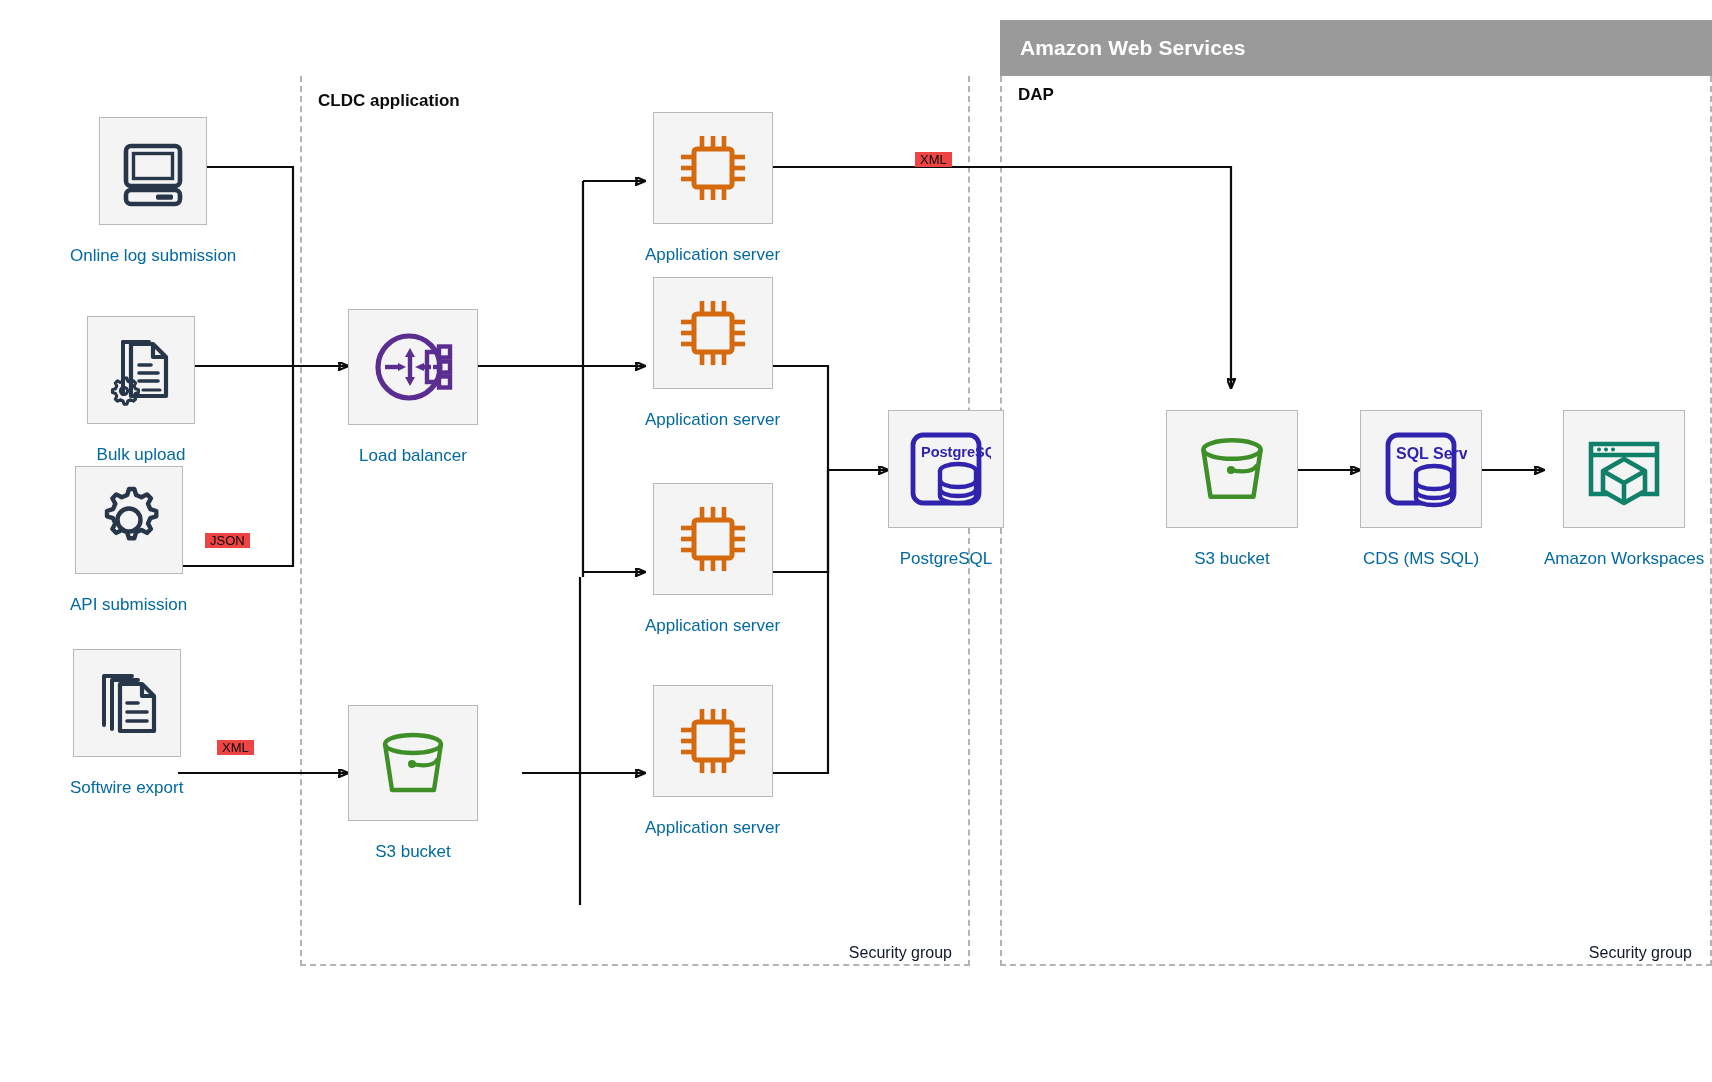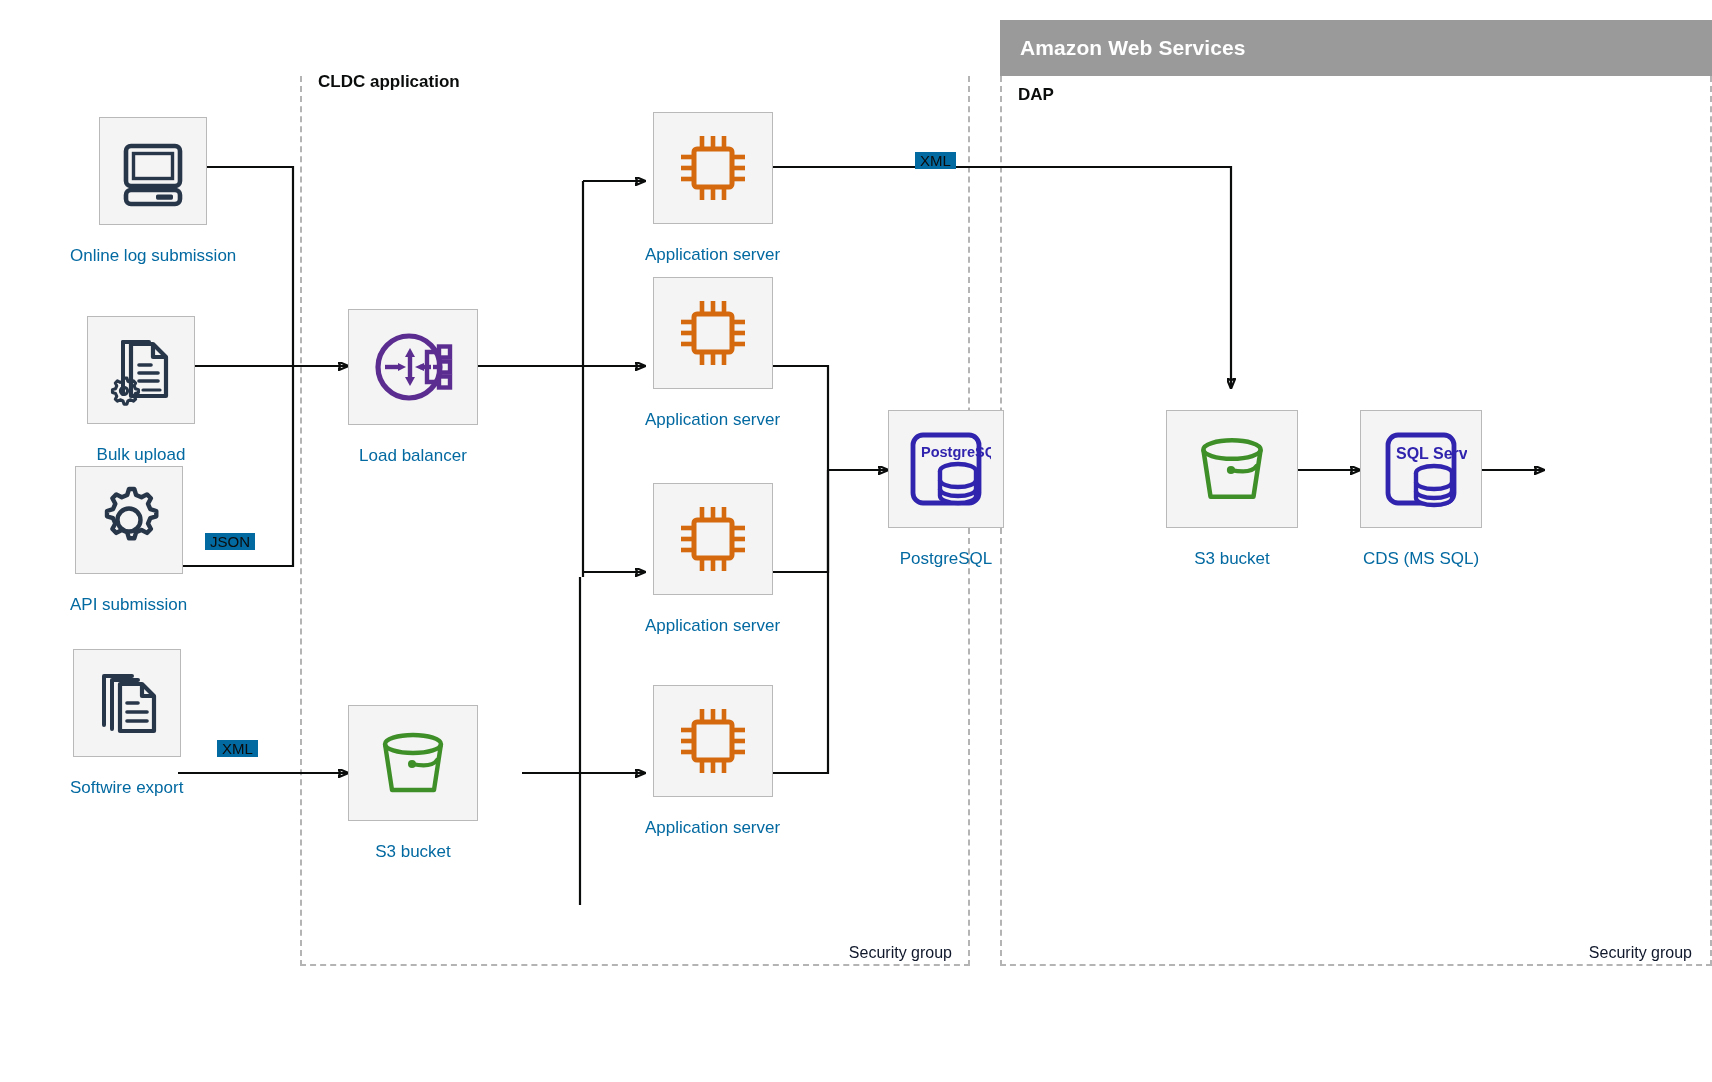--- a/index.html
+++ b/index.html
@@ -67,23 +67,23 @@
     font-size: 17px;
     color: #0369a1;
     white-space: nowrap;
     text-align: center;
     line-height: 1.15;
   }
 
   
   .edge-label {
     position: absolute;
-    font-size: 15px;
+    font-size: 13px;
     color: #0b0c0c;
-    background: #0369a1;
+    background: #ef4444;
     padding: 0 5px;
     white-space: nowrap;
     text-align: center;
   }
 
   
   #wires {
     position: absolute;
     left: 0; top: 0;
     width: 1712px;
@@ -95,21 +95,21 @@
     stroke-width: 2.2;
     fill: none;
   }
 </style>
 </head>
 <body>
 
 <div id="canvas">
 
   <div class="group-body" style="left:300px; top:76px; width:670px; height:890px;"></div>
-  <div class="group-sublabel" style="left:318px; top:72px;">CLDC application</div>
+  <div class="group-sublabel" style="left:318px; top:91px;">CLDC application</div>
   <div class="security-label" style="left:700px; top:944px; width:252px;">Security group</div>
 
   <div class="group-header" style="left:1000px; top:20px; width:832px; height:56px;">Amazon Web Services</div>
   <div class="group-body" style="left:1000px; top:76px; width:712px; height:890px;"></div>
   <div class="group-sublabel" style="left:1018px; top:85px;">DAP</div>
   <div class="security-label" style="left:1400px; top:944px; width:292px;">Security group</div>
 
   <svg id="wires">
     <defs>
       <marker id="arrow" markerWidth="11" markerHeight="9" refX="10.2" refY="4.5" orient="auto" markerUnits="userSpaceOnUse">
@@ -376,14 +376,31 @@
           <ellipse cx="58" cy="50" rx="18" ry="7" fill="#f4f4f4" stroke="#3023ae" stroke-width="4.4"></ellipse>
           <path d="M40 50 L40 75 A18 7 0 0 0 76 75 L76 50" fill="#f4f4f4" stroke="#3023ae" stroke-width="4.4"></path>
           <path d="M40 59 A18 7 0 0 0 76 59" fill="none" stroke="#3023ae" stroke-width="4.4"></path>
           <path d="M40 68 A18 7 0 0 0 76 68" fill="none" stroke="#3023ae" stroke-width="4.4"></path>
         </g>
       </svg>
     </div>
     <div class="node-label">CDS (MS SQL)</div>
   </div>
 
+  <div class="node" style="left:1544px; top:410px;">
+    <div class="node-box" style="width:122px; height:118px;">
+      <svg width="86" height="86" viewBox="0 0 86 86">
+        <path d="M10 18 L76 18 L76 68 L10 68 Z" fill="none" stroke="#11806a" stroke-width="4.6"></path>
+        <line x1="10" y1="29" x2="76" y2="29" stroke="#11806a" stroke-width="4.6"></line>
+        <circle cx="18" cy="23.5" r="2" fill="#11806a"></circle>
+        <circle cx="25" cy="23.5" r="2" fill="#11806a"></circle>
+        <circle cx="32" cy="23.5" r="2" fill="#11806a"></circle>
+        <g fill="#f4f4f4" stroke="#11806a" stroke-width="4.6" stroke-linejoin="round">
+          <path d="M43 33 L64 45 L64 65 L43 77 L22 65 L22 45 Z"></path>
+          <path d="M22 45 L43 57 L64 45"></path>
+          <path d="M43 57 L43 77"></path>
+        </g>
+      </svg>
+    </div>
+    <div class="node-label">Amazon Workspaces</div>
+  </div>
 
 </div>
 
 </body></html>

